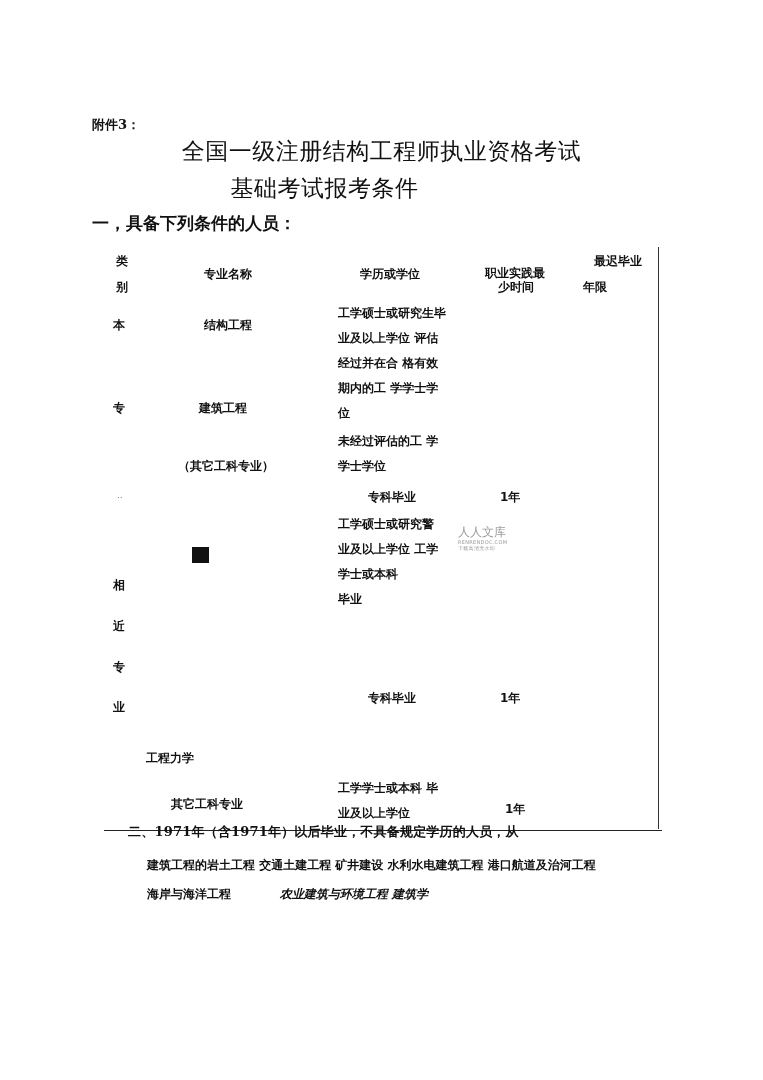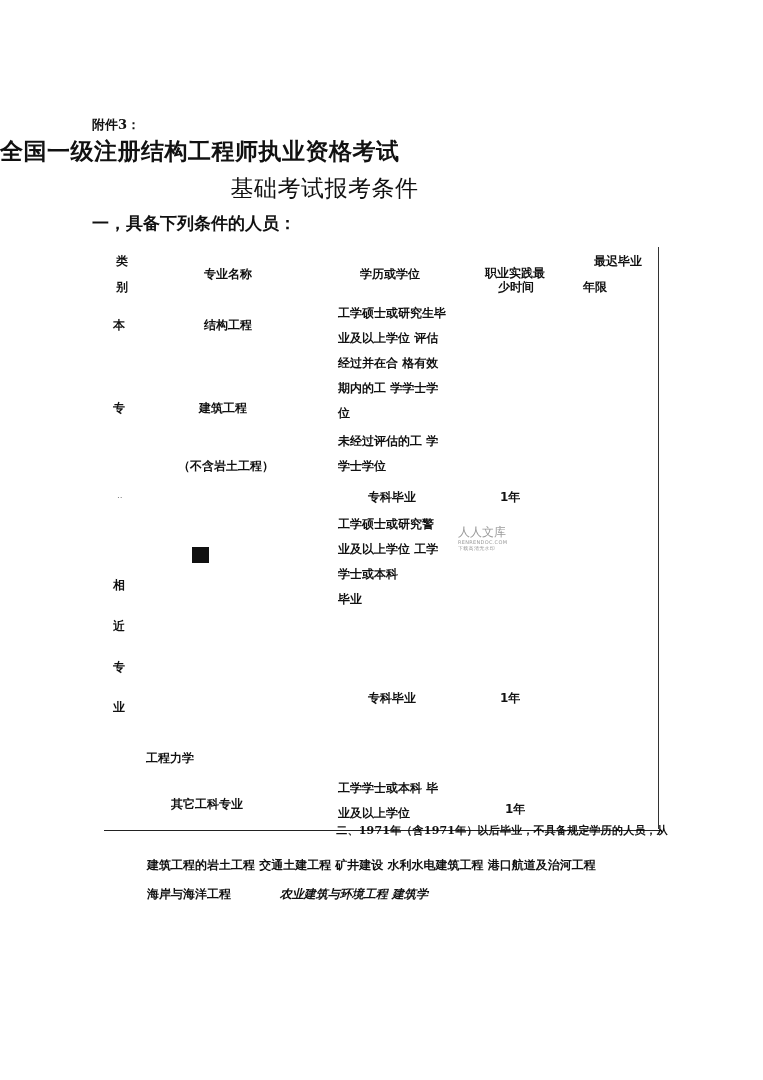--- a/index.html
+++ b/index.html
@@ -15,24 +15,24 @@
     }
     .abs { position: absolute; white-space: nowrap; }
     .attach {
       left: 92px; top: 100px;
       font-size: 13px; font-weight: bold;
       font-family: "DejaVu Serif", "Liberation Serif", serif;
       margin-top: 16px;
     }
     .title1 {
       left: 0; width: 763px; top: 136px;
+      text-align: center;
       font-size: 23px;
       font-family: "DejaVu Serif", "Liberation Serif", serif;
       letter-spacing: 0.5px;
-      font-weight: bold;
     }
     .title2 {
       left: 0; width: 649px; top: 173px;
       text-align: center;
       font-size: 23px;
       font-family: "DejaVu Serif", "Liberation Serif", serif;
       letter-spacing: 0.5px;
     }
     .sec1 {
       left: 92px; top: 212px;
@@ -43,24 +43,24 @@
     .vline {
       position: absolute; left: 658px; top: 247px;
       width: 1px; height: 582px; background: #333;
     }
     .hline {
       position: absolute; left: 104px; top: 830px;
       width: 558px; height: 1px; background: #222;
     }
     .sec2 {
       left: 128px; top: 823px;
-      font-size: 11px; font-weight: bold;
+      font-size: 13px; font-weight: bold;
       font-family: "DejaVu Serif", "Liberation Serif", serif;
       letter-spacing: 0.2px;
-      width: 540px; overflow: hidden; text-align: right;
+      width: 540px; overflow: hidden;
     }
     .majors { font-size: 12px; font-weight: bold; }
     .italic { font-style: italic; margin-left: 32px; }
     .blackbox {
       position: absolute; left: 192px; top: 547px;
       width: 17px; height: 16px; background: #111;
     }
     .dots {
       position: absolute; left: 117px; top: 490px;
       font-size: 9px; color: #777;
@@ -95,21 +95,21 @@
     <div class="abs cell" style="left:113px; top:317px;">本</div>
     <div class="abs cell" style="left:113px; top:400px;">专</div>
     <div class="dots">..</div>
     <div class="abs cell" style="left:113px; top:577px;">相</div>
     <div class="abs cell" style="left:113px; top:618px;">近</div>
     <div class="abs cell" style="left:113px; top:659px;">专</div>
     <div class="abs cell" style="left:113px; top:699px;">业</div>
 
     <div class="abs cell" style="left:204px; top:317px;">结构工程</div>
     <div class="abs cell" style="left:199px; top:400px;">建筑工程</div>
-    <div class="abs cell" style="left:178px; top:458px;">（不含岩土工程）</div>
+    <div class="abs cell" style="left:178px; top:458px;">（其它工科专业）</div>
     <div class="blackbox"></div>
     <div class="abs cell" style="left:146px; top:750px;">工程力学</div>
     <div class="abs cell" style="left:171px; top:796px;">其它工科专业</div>
 
     <div class="abs" style="left:338px; top:301px;">
       <div class="cell-multi">工学硕士或研究生毕</div>
       <div class="cell-multi">业及以上学位 评估</div>
       <div class="cell-multi">经过并在合 格有效</div>
       <div class="cell-multi">期内的工 学学士学</div>
       <div class="cell-multi">位</div>

